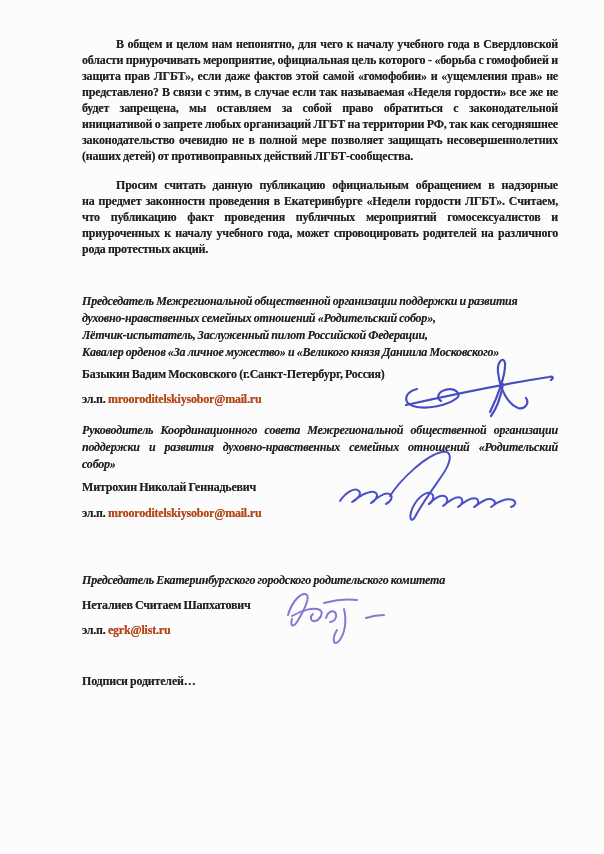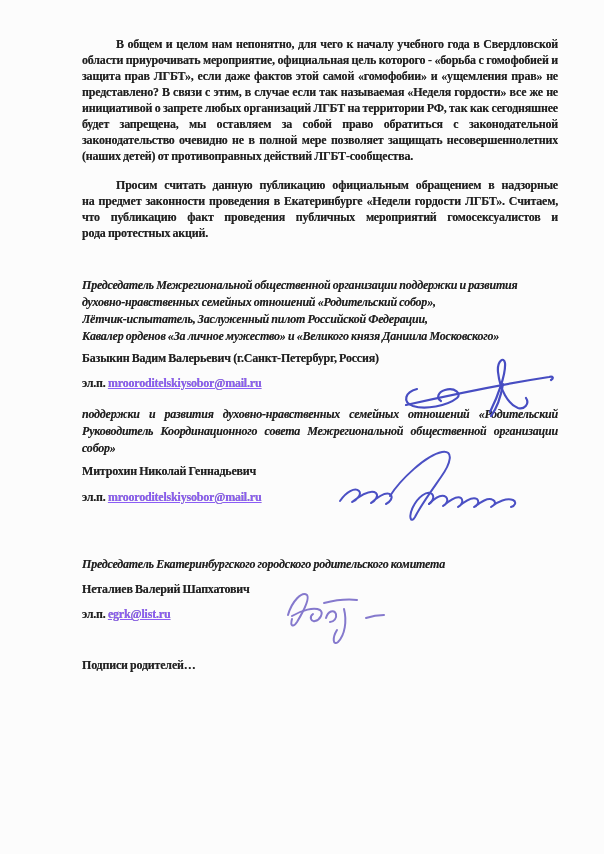--- a/index.html
+++ b/index.html
@@ -62,22 +62,21 @@
   .name-3 { margin-top: 8px; }
   .email-line {
     height: 17px;
     line-height: 17px;
     white-space: nowrap;
   }
   .email-1 { margin-top: 9px; }
   .email-2 { margin-top: 10px; }
   .email-3 { margin-top: 9px; }
   .email-link {
-    color: #8b5cf6;
-    text-decoration: underline;
+    color: #c2410c;
     cursor: pointer;
   }
   .closing { margin-top: 35px; }
   .signature {
     position: absolute;
     pointer-events: none;
   }
   .sig-1 { left: 403px; top: 356px; }
   .sig-2 { left: 334px; top: 449px; }
   .sig-3 { left: 282px; top: 588px; }
@@ -87,60 +86,61 @@
 <body>
 
 <div id="page">
   <div id="content">
 
     <div class="para1">
         <div class="doc-line jline first-indent">В общем и целом нам непонятно, для чего к началу учебного года в Свердловской</div>
         <div class="doc-line jline">области приурочивать мероприятие, официальная цель которого - «борьба с гомофобией и</div>
         <div class="doc-line jline">защита прав ЛГБТ», если даже фактов этой самой «гомофобии» и «ущемления прав» не</div>
         <div class="doc-line jline">представлено? В связи с этим, в случае если так называемая «Неделя гордости» все же не</div>
+        <div class="doc-line jline">будет запрещена, мы оставляем за собой право обратиться с законодательной</div>
         <div class="doc-line jline">инициативой о запрете любых организаций ЛГБТ на территории РФ, так как сегодняшнее</div>
-        <div class="doc-line jline">будет запрещена, мы оставляем за собой право обратиться с законодательной</div>
         <div class="doc-line jline">законодательство очевидно не в полной мере позволяет защищать несовершеннолетних</div>
         <div class="doc-line">(наших детей) от противоправных действий ЛГБТ-сообщества.</div>
       </div>
 
     <div class="para2">
         <div class="doc-line jline first-indent">Просим считать данную публикацию официальным обращением в надзорные органы</div>
         <div class="doc-line jline">на предмет законности проведения в Екатеринбурге «Недели гордости ЛГБТ». Считаем,</div>
         <div class="doc-line jline">что публикацию факт проведения публичных мероприятий гомосексуалистов и лесбиянок,</div>
+        <div class="doc-line jline">приуроченных к началу учебного года, может спровоцировать родителей на различного</div>
         <div class="doc-line">рода протестных акций.</div>
       </div>
 
     <div class="titles titles-1">
         <div class="doc-line">Председатель Межрегиональной общественной организации поддержки и развития</div>
         <div class="doc-line">духовно-нравственных семейных отношений «Родительский собор»,</div>
         <div class="doc-line">Лётчик-испытатель, Заслуженный пилот Российской Федерации,</div>
         <div class="doc-line">Кавалер орденов «За личное мужество» и «Великого князя Даниила Московского»</div>
       </div>
-    <div class="name-line name-1">Базыкин Вадим Валерьевич (г.Санкт-Петербург, Россия)</div>
+    <div class="name-line name-1">Базыкин Вадим Московского (г.Санкт-Петербург, Россия)</div>
     <div class="email-line email-1">
       <span>эл.п.</span>
       <a class="email-link">mrooroditelskiysobor@mail.ru</a>
     </div>
 
     <div class="titles titles-2">
+        <div class="doc-line jline">Руководитель Координационного совета Межрегиональной общественной организации</div>
         <div class="doc-line jline">поддержки и развития духовно-нравственных семейных отношений «Родительский</div>
-        <div class="doc-line jline">Руководитель Координационного совета Межрегиональной общественной организации</div>
         <div class="doc-line">собор»</div>
       </div>
     <div class="name-line name-2">Митрохин Николай Геннадьевич</div>
     <div class="email-line email-2">
       <span>эл.п.</span>
       <a class="email-link">mrooroditelskiysobor@mail.ru</a>
     </div>
 
     <div class="titles titles-3">
         <div class="doc-line">Председатель Екатеринбургского городского родительского комитета</div>
       </div>
-    <div class="name-line name-3">Неталиев Валерий Шапхатович</div>
+    <div class="name-line name-3">Неталиев Считаем Шапхатович</div>
     <div class="email-line email-3">
       <span>эл.п.</span>
       <a class="email-link">egrk@list.ru</a>
     </div>
 
     <div class="closing">Подписи родителей…</div>
   </div>
 
   <div class="signature sig-1">
     <svg width="155" height="62" viewBox="0 0 155 62" fill="none">

